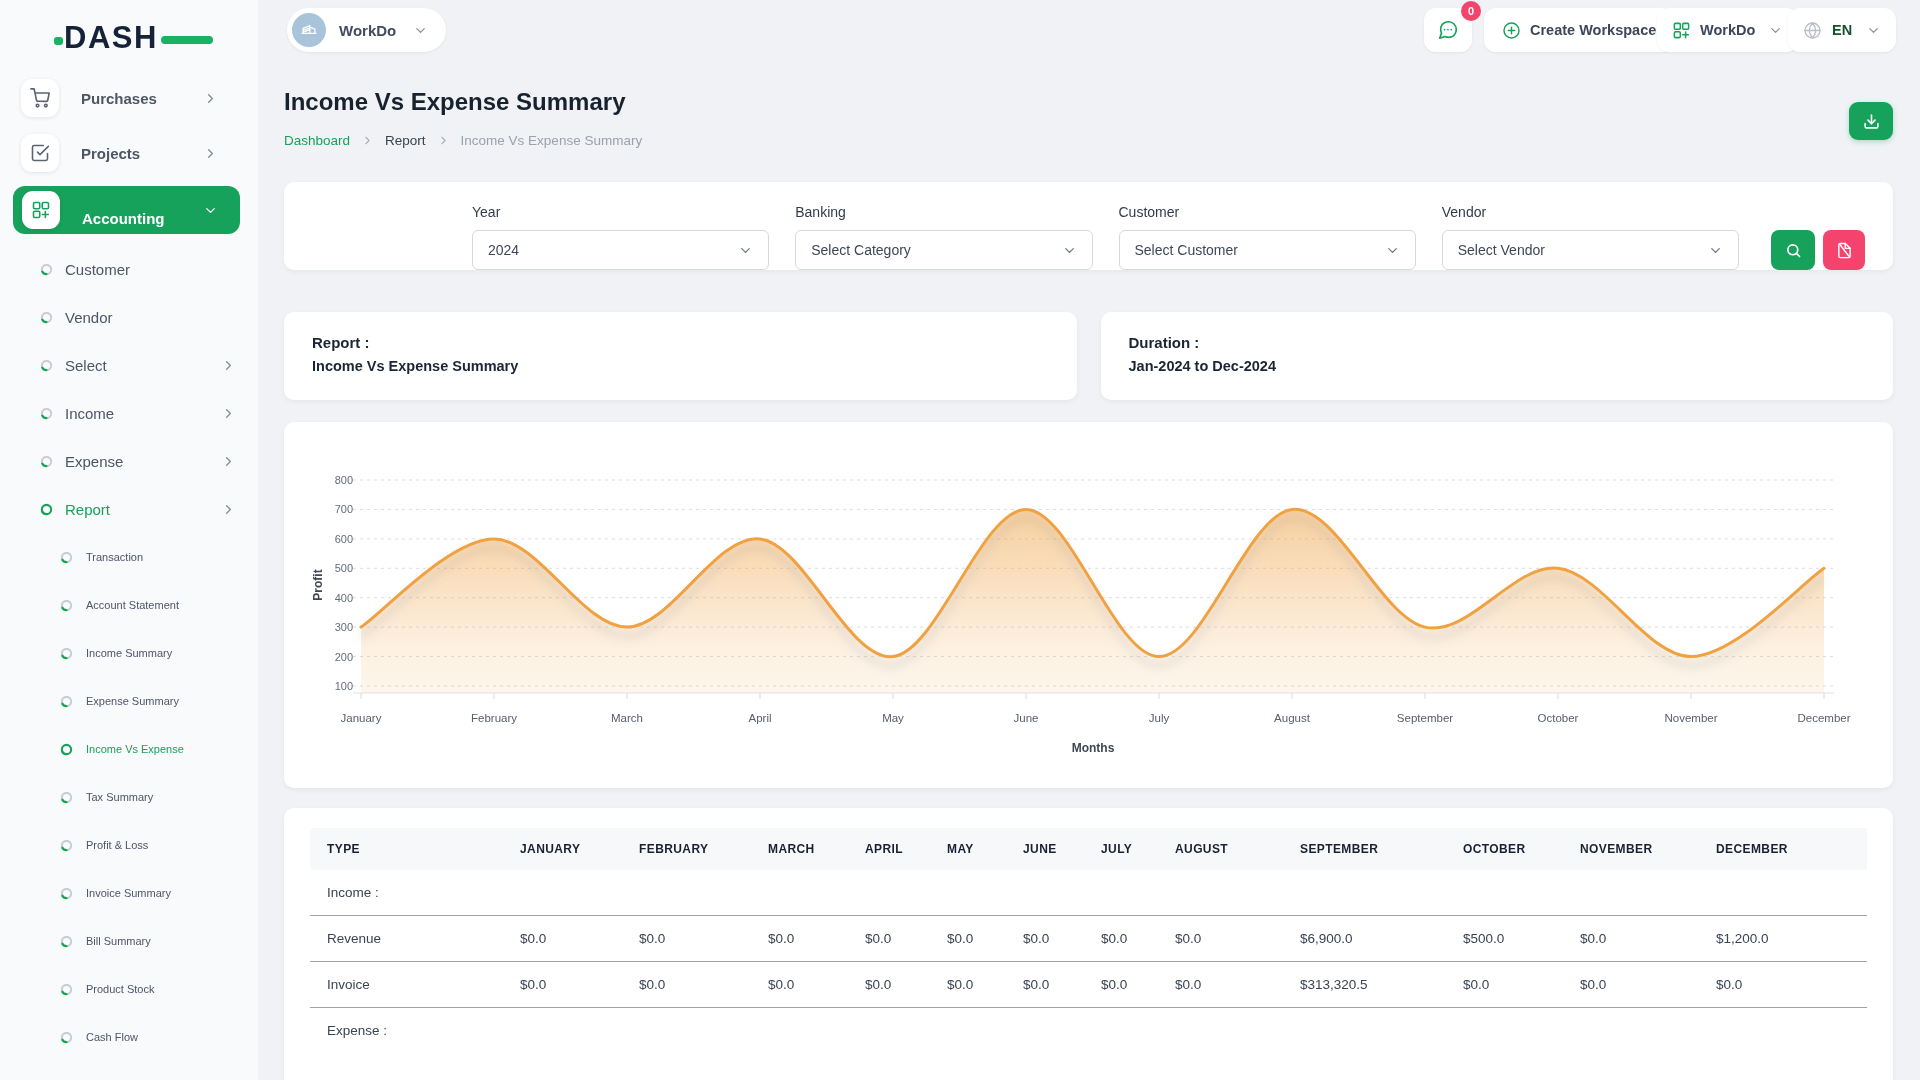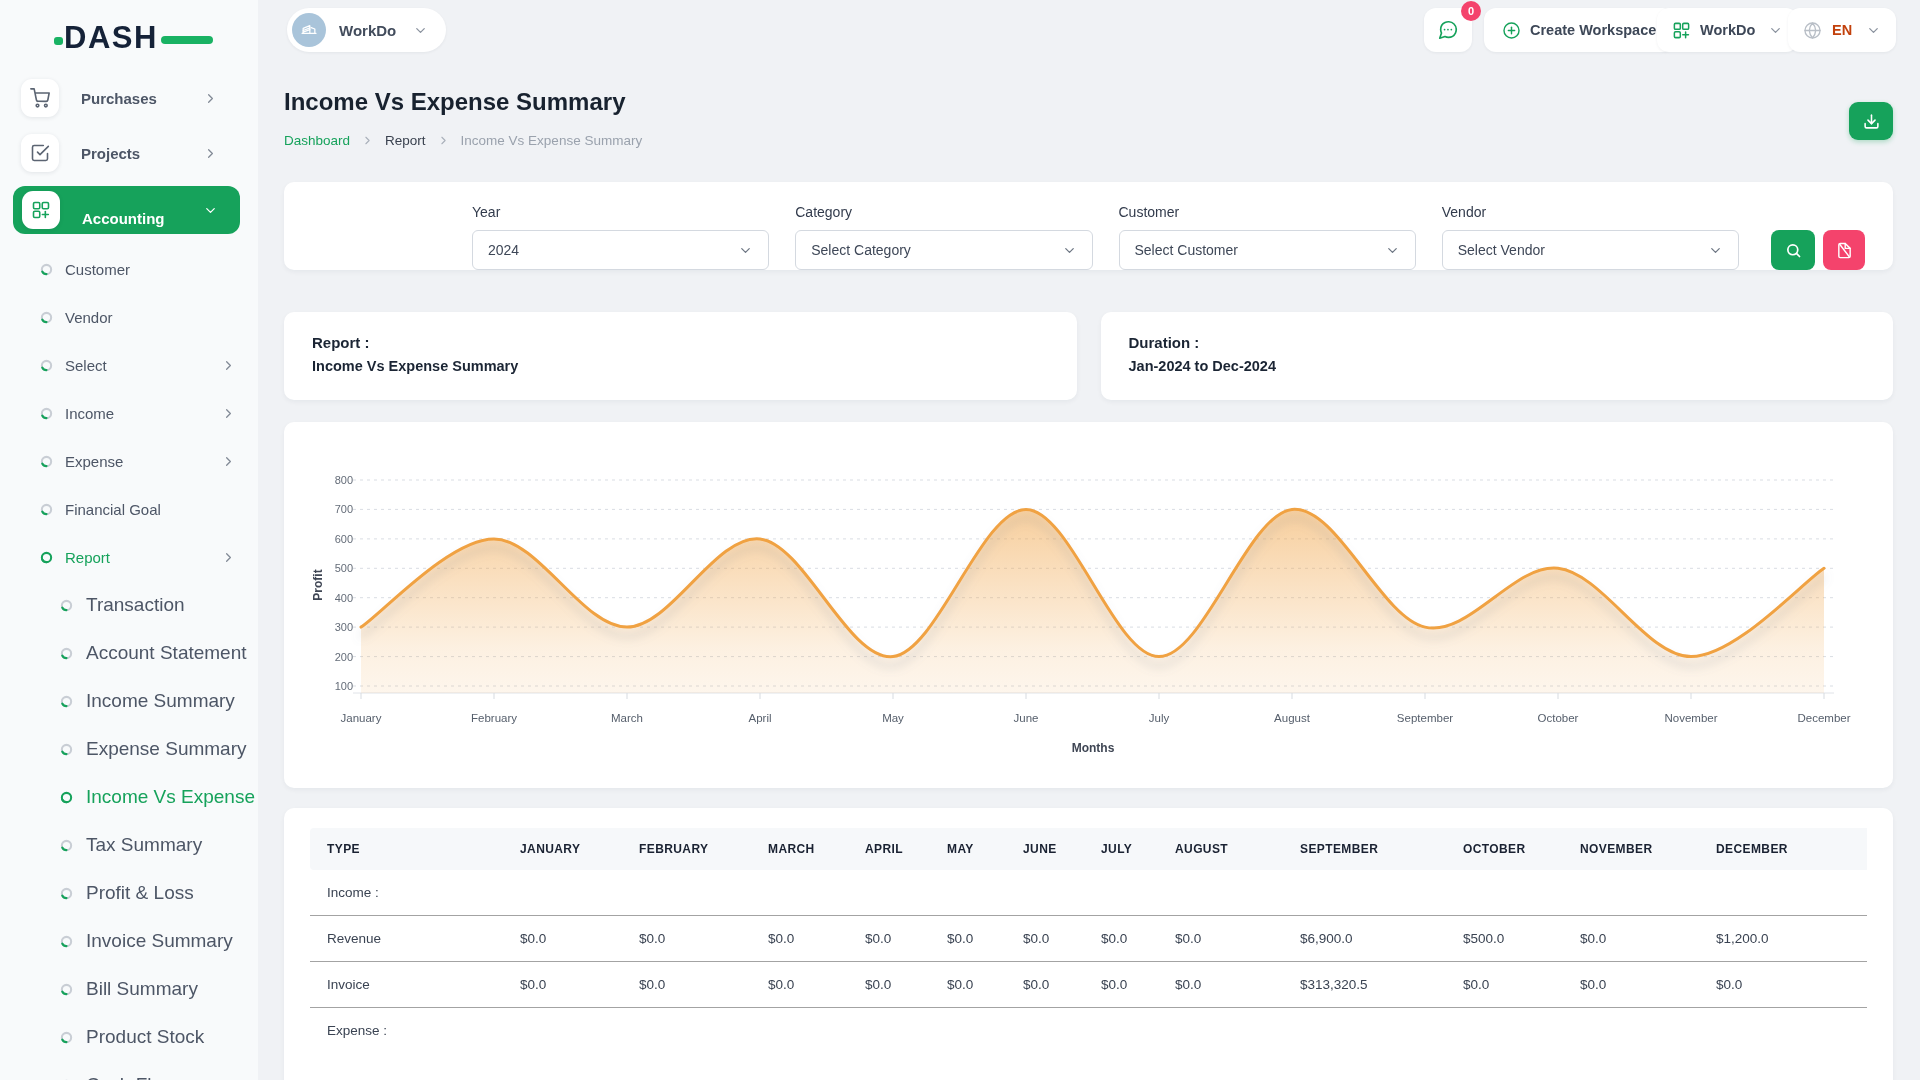--- a/index.html
+++ b/index.html
@@ -15,42 +15,42 @@
   .ws-circle{width:34px;height:34px;border-radius:50%;background:#a9c4da;display:flex;
              align-items:center;justify-content:center;}
   .ws-label{font-size:15px;color:#424c5c;font-weight:600;}
   .chat-pill{left:1424px;width:48px;justify-content:center;}
   .badge{position:absolute;top:-7px;right:-9px;min-width:20px;height:20px;border-radius:10px;
          background:#f4436c;color:#fff;font-size:11px;font-weight:bold;display:flex;
          align-items:center;justify-content:center;padding:0 4px;box-sizing:border-box;}
   .create-pill{left:1484px;padding:0 18px;gap:9px;font-size:14.5px;color:#3d4757;font-weight:600;}
   .workdo-pill{left:1657px;padding:0 15px;gap:9px;font-size:14.5px;color:#3d4757;font-weight:600;}
   .lang-pill{left:1788px;padding:0 15px;gap:10px;font-size:14.5px;font-weight:700;}
-  .lang-pill .lang-code{color:#c2410c;text-align:center;}
+  .lang-pill .lang-code{color:#14532d;text-align:center;}
   .chev-gap{margin-left:4px;display:flex;align-items:center;}
   
   .sidebar{position:absolute;left:0;top:0;width:258px;height:1080px;background:#f8fafb;}
   .logo{position:absolute;left:64px;top:20px;height:36px;display:flex;align-items:center;}
   .logo-text{font-size:31px;font-weight:800;letter-spacing:1.5px;color:#152238;position:relative;z-index:1;}
   .logo-dot{position:absolute;left:-10px;top:17px;width:9px;height:8px;border-radius:3px;background:#19b263;}
   .logo-bar{position:absolute;left:97px;top:16px;width:52px;height:8px;border-radius:4px;background:#19b263;}
   .menu{position:absolute;top:76px;left:0;width:258px;}
   .mrow{display:flex;align-items:center;position:relative;cursor:pointer;}
   .lvl0{height:44px;margin:0 18px 11px 12px;}
   .lvl0 .icon-card{width:38px;height:38px;background:#fff;border-radius:11px;
       box-shadow:0 1px 4px rgba(25,39,62,.10);display:flex;align-items:center;
       justify-content:center;margin-left:9px;flex:0 0 auto;}
   .lvl0 .mlabel{margin-left:22px;font-size:15px;font-weight:600;color:#4d5666;}
   .lvl0.active{background:#16a25b;border-radius:12px;height:48px;margin:0 18px 11px 13px;}
   .lvl0.active .mlabel{color:#fff;margin-top:16px;}
   .mchev{position:absolute;right:22px;display:flex;align-items:center;}
   .lvl1{height:48px;padding-left:40px;}
   .lvl1 .mlabel{margin-left:12px;font-size:15px;color:#4d5666;}
   .lvl2{height:48px;padding-left:60px;}
-  .lvl2 .mlabel{margin-left:13px;font-size:19px;color:#4d5666;}
+  .lvl2 .mlabel{margin-left:13px;font-size:11px;color:#4d5666;}
   .mrow.sub-active .mlabel{color:#16a25b;}
   .bullet{display:flex;align-items:center;flex:0 0 auto;}
   
   .main{position:absolute;left:284px;top:60px;width:1609px;}
   .page-head{position:relative;padding-top:28px;}
   .page-title{margin:0 0 17px;font-size:24px;font-weight:700;color:#18222f;}
   .breadcrumb{display:flex;align-items:center;gap:11px;font-size:13.5px;}
   .bc-link{color:#16a25b;cursor:pointer;}
   .bc-mid{color:#39414e;cursor:pointer;}
   .bc-cur{color:#9aa2ad;}
@@ -199,29 +199,20 @@
     <path d="M2.4 9.2 A5 5 0 0 0 7 12" stroke="#16a25b" stroke-width="2.2" stroke-linecap="round"></path>
           </svg>
         </span>
         <span class="mlabel">Expense</span>
         <span class="mchev">
           <svg width="15" height="15" viewBox="0 0 24 24" fill="none" stroke="#828a96" stroke-width="2" stroke-linecap="round" stroke-linejoin="round">
             <polyline points="9 6 15 12 9 18"></polyline>
           </svg>
         </span>
       </div>
-      <div class="mrow lvl1">
-        <span class="bullet">
-          <svg width="13" height="13" viewBox="0 0 14 14" fill="none">
-    <circle cx="7" cy="7" r="5" stroke="#c9ced5" stroke-width="2.2"></circle>
-    <path d="M2.4 9.2 A5 5 0 0 0 7 12" stroke="#16a25b" stroke-width="2.2" stroke-linecap="round"></path>
-          </svg>
-        </span>
-        <span class="mlabel">Financial Goal</span>
-      </div>
       <div class="mrow lvl1 sub-active">
         <span class="bullet">
           <svg width="13" height="13" viewBox="0 0 14 14" fill="none">
     <circle cx="7" cy="7" r="5" stroke="#16a25b" stroke-width="2.2"></circle>
     <path d="M2.4 9.2 A5 5 0 0 0 7 12" stroke="#16a25b" stroke-width="2.2" stroke-linecap="round"></path>
           </svg>
         </span>
         <span class="mlabel">Report</span>
         <span class="mchev">
           <svg width="15" height="15" viewBox="0 0 24 24" fill="none" stroke="#828a96" stroke-width="2" stroke-linecap="round" stroke-linejoin="round">
@@ -438,21 +429,21 @@
       <div class="select">
         <span>2024</span>
         <span class="sel-chev" style="display: flex;">
             <svg width="15" height="15" viewBox="0 0 24 24" fill="none" stroke="#6d7683" stroke-width="2" stroke-linecap="round" stroke-linejoin="round">
               <polyline points="6 9 12 15 18 9"></polyline>
             </svg>
           </span>
       </div>
     </div>
     <div class="field">
-      <span class="flabel">Category</span>
+      <span class="flabel">Banking</span>
       <div class="select">
         <span>Select Category</span>
         <span class="sel-chev" style="display: flex;">
             <svg width="15" height="15" viewBox="0 0 24 24" fill="none" stroke="#6d7683" stroke-width="2" stroke-linecap="round" stroke-linejoin="round">
               <polyline points="6 9 12 15 18 9"></polyline>
             </svg>
           </span>
       </div>
     </div>
     <div class="field">

